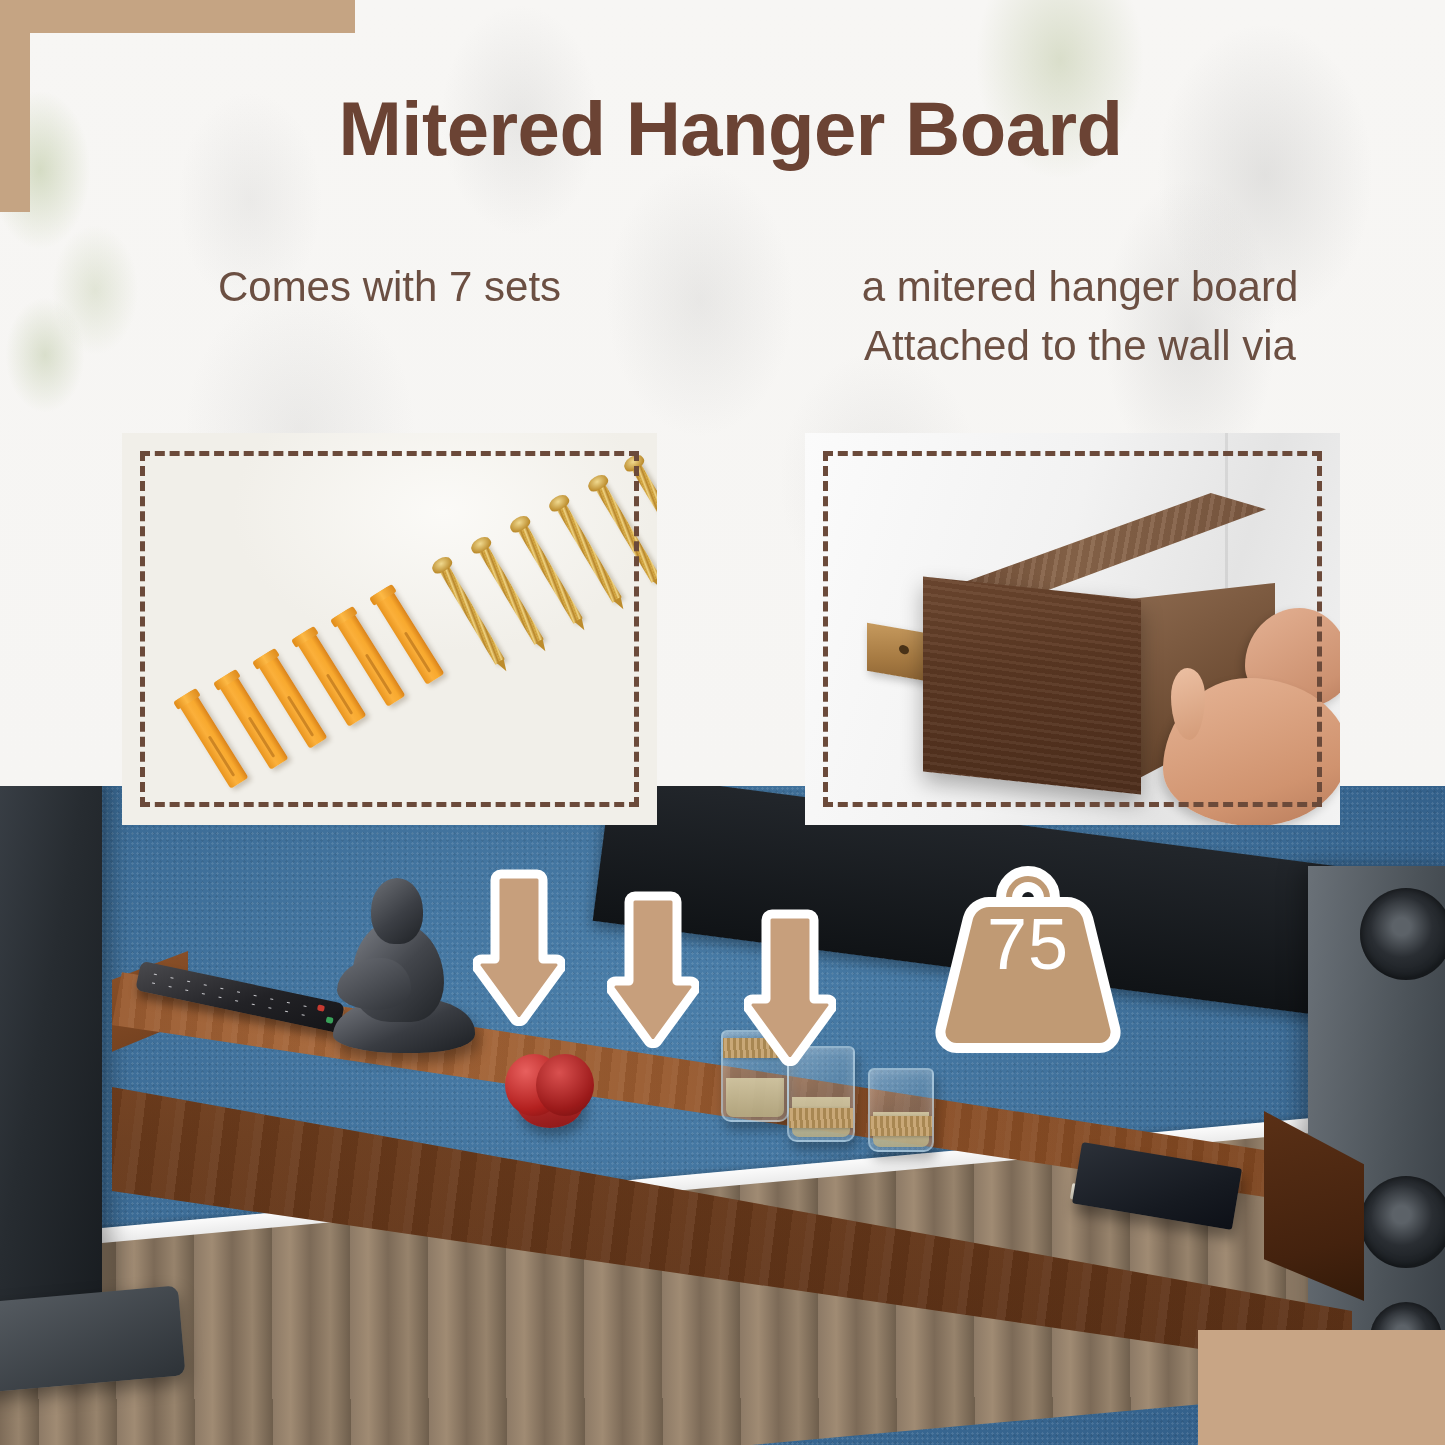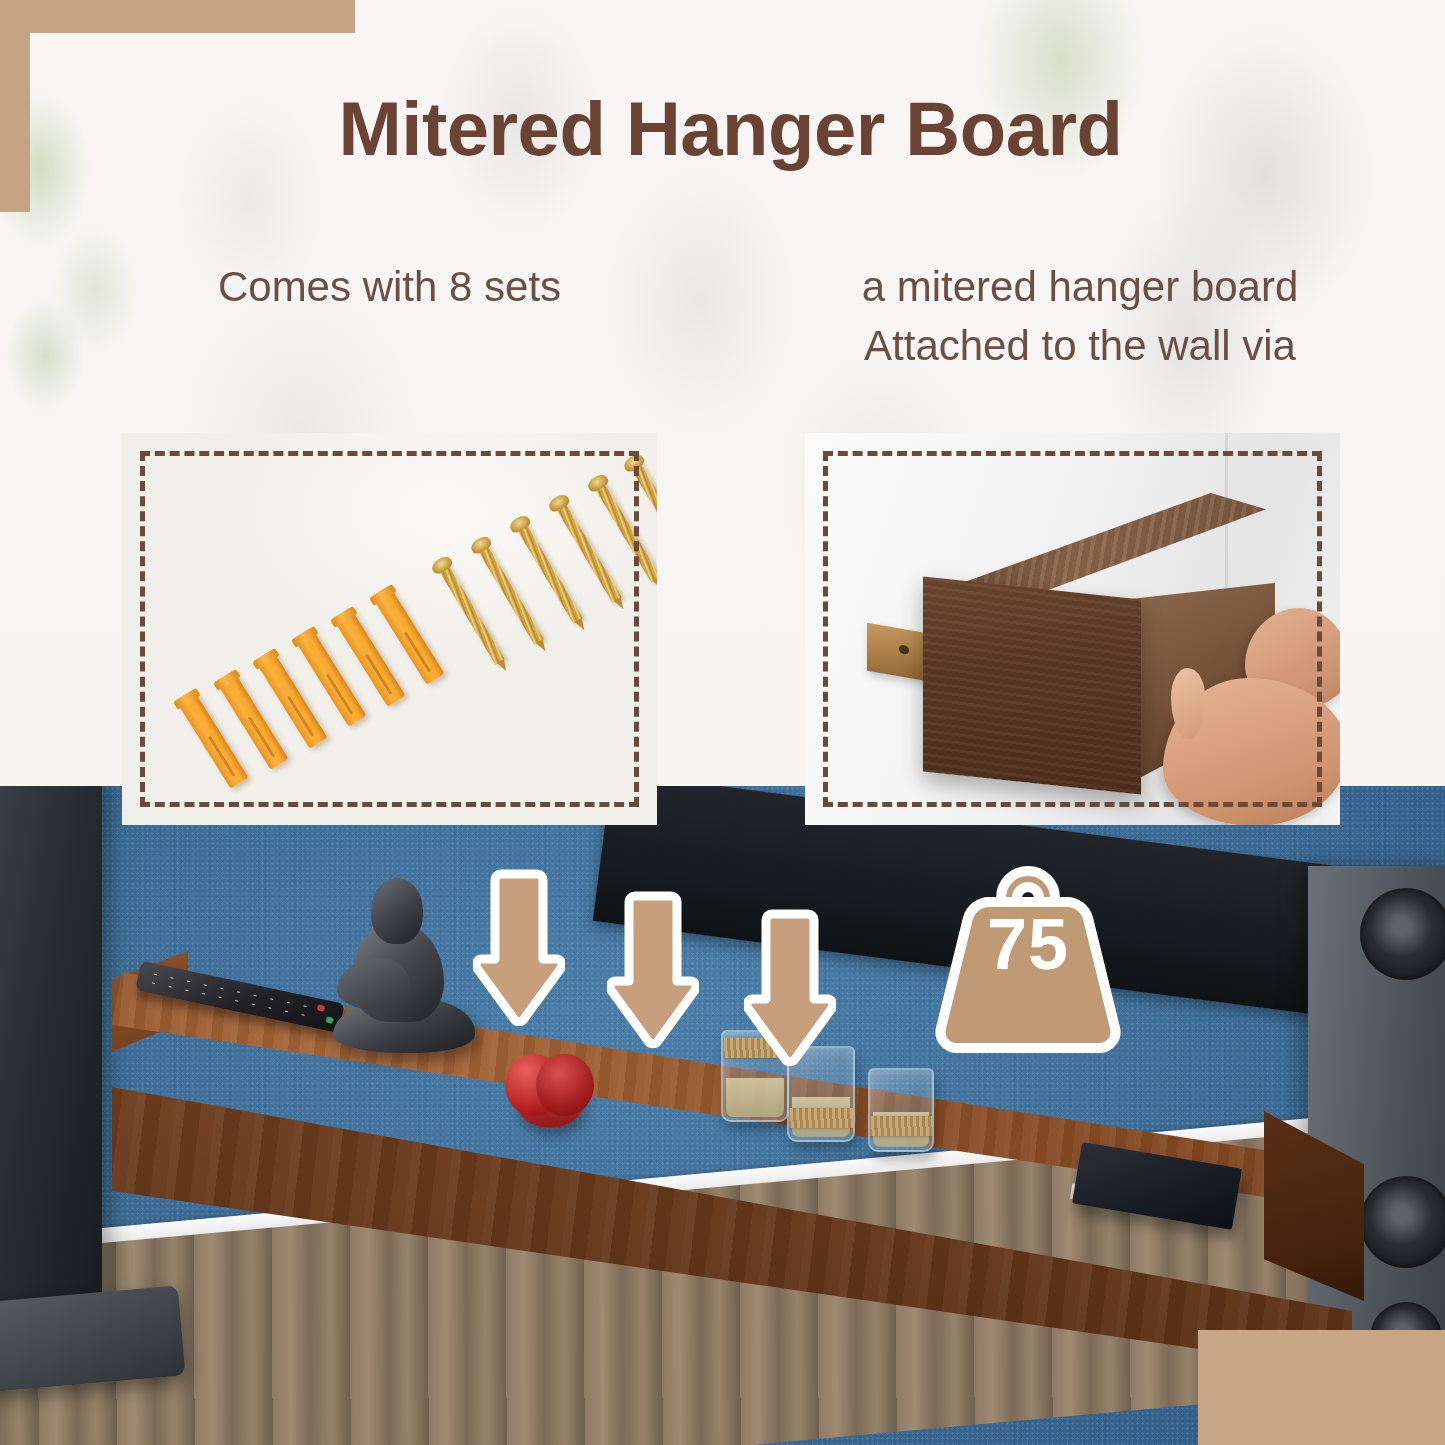--- a/index.html
+++ b/index.html
@@ -371,21 +371,21 @@
   .arrow svg { width:100%; height:100%; display:block; }
   .arrow1 { left:473px; top:868px; }
   .arrow2 { left:607px; top:890px; }
   .arrow3 { left:744px; top:908px; }
 
   
   .weight-badge { position:absolute; left:903px; top:836px; width:250px; height:236px; }
   .weight-badge svg { position:absolute; inset:0; width:100%; height:100%; }
   .weight-num {
     position:absolute; left:0; top:72px; width:100%; text-align:center;
-    font-size:72px; font-weight:700; color:#ffffff; letter-spacing:1px;
+    font-size:72px; font-weight:400; color:#ffffff; letter-spacing:1px;
     line-height:1;
   }
   .weight-unit {
     position:absolute; left:0; top:150px; width:100%; text-align:center;
     font-size:48px; font-weight:700; color:#ffffff; letter-spacing:1px;
     line-height:1;
   }
 
   
   .corner-br {
@@ -402,21 +402,21 @@
 <div id="stage">
 
   <div class="top-panel"></div>
 
   <div class="corner-tl-h"></div>
   <div class="corner-tl-v"></div>
 
   <div class="title">Mitered Hanger Board</div>
 
   <div class="caption caption-left">
-    <div>Comes with 8 sets</div>
+    <div>Comes with 7 sets</div>
   </div>
 
   <div class="caption caption-right">
     <div>a mitered hanger board</div>
     <div>Attached to the wall via</div>
   </div>
 
   <div class="photo-card card-left card-over">
     <div class="screw-bg">
 

